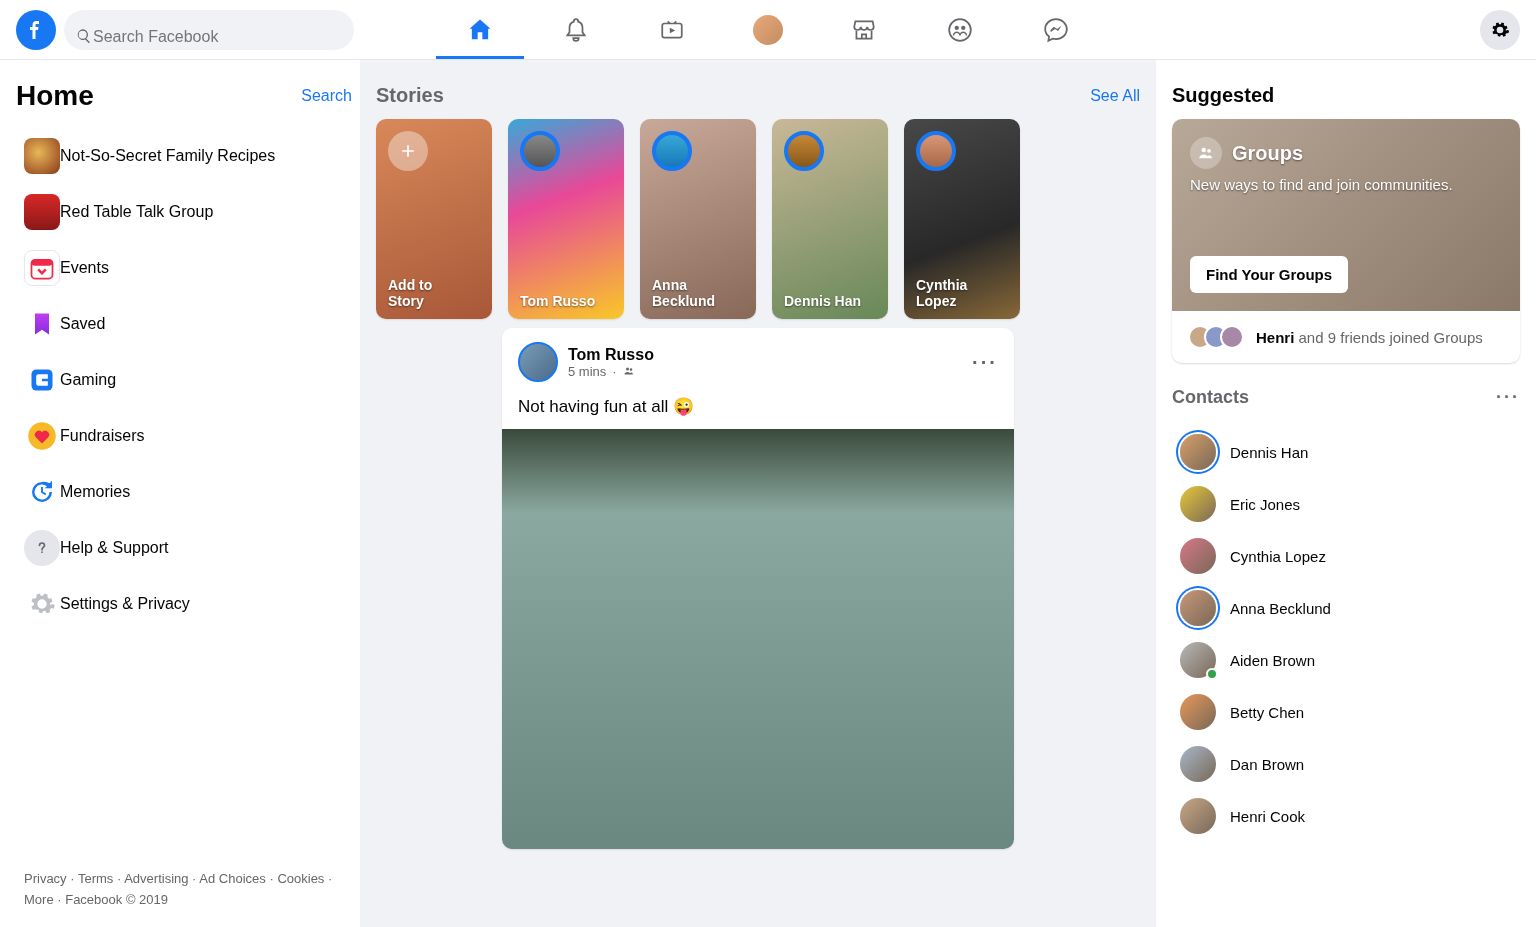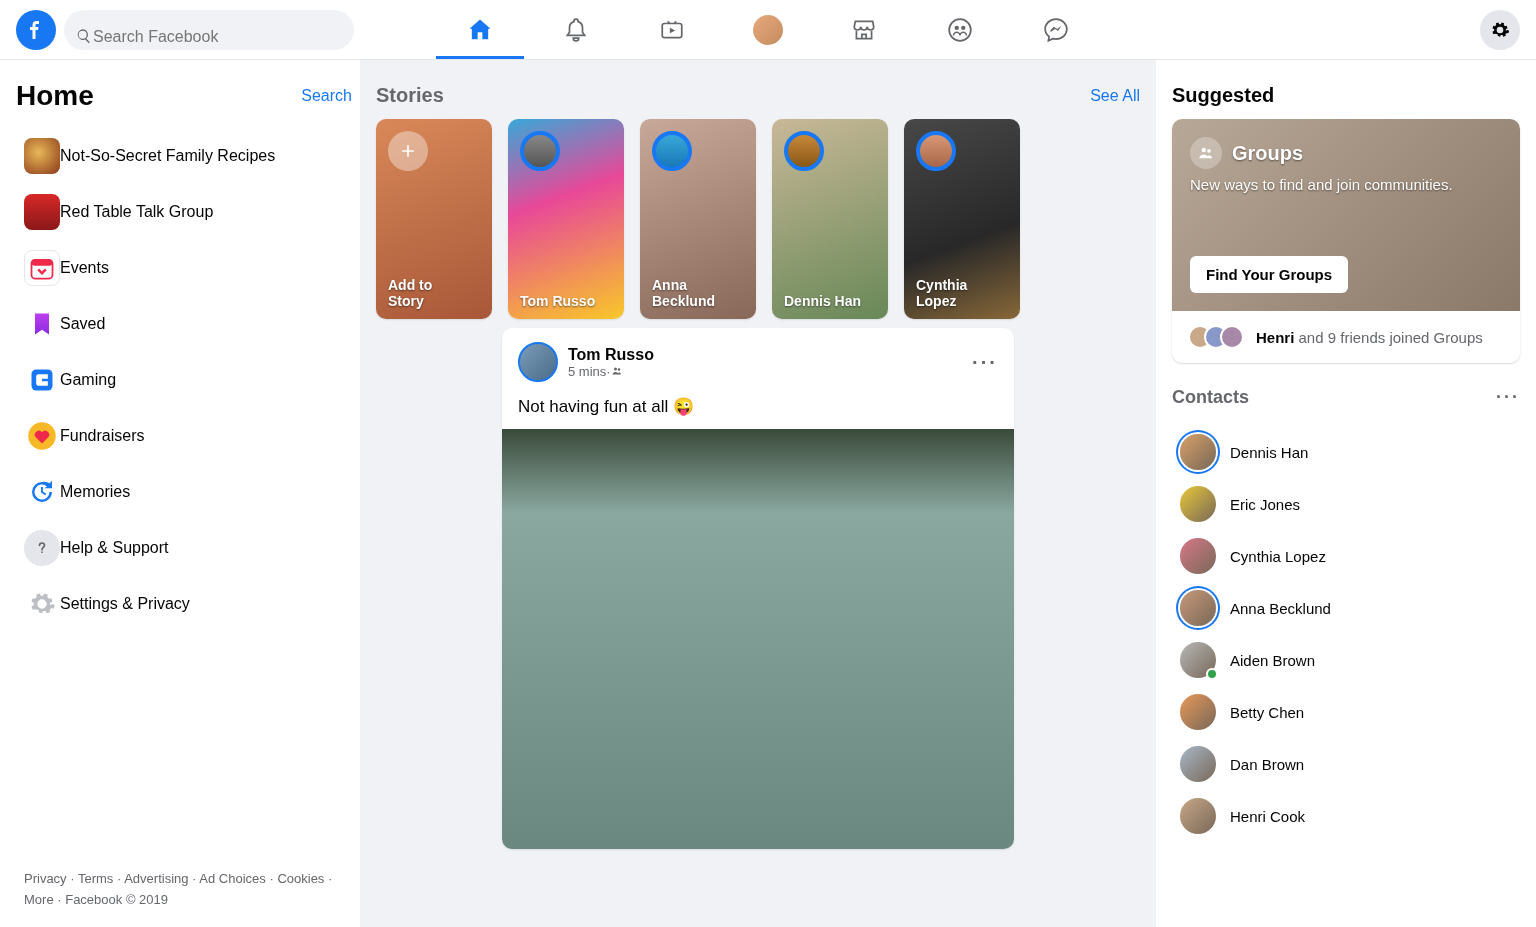--- a/index.html
+++ b/index.html
@@ -47,21 +47,21 @@
 
 .composer{width:512px;margin:0 auto 16px;background:#fff;border-radius:10px;padding:12px 16px;display:flex;align-items:center;gap:12px;box-shadow:0 1px 2px rgba(0,0,0,.1)}
 .composer-avatar{width:40px;height:40px;border-radius:50%;background:linear-gradient(135deg,#c9a89a,#8b6f5c)}
 .composer-input{flex:1;height:40px;background:#f0f2f5;border-radius:50px;display:flex;align-items:center;justify-content:center;font-size:17px;color:#65676b;cursor:pointer}
 .composer-photo{width:40px;height:40px;border-radius:8px;border:1px solid #ced0d4;display:flex;align-items:center;justify-content:center;cursor:pointer}
 
 .post{width:512px;margin:0 auto;background:#fff;border-radius:10px;box-shadow:0 1px 2px rgba(0,0,0,.1);overflow:hidden}
 .post-head{display:flex;align-items:center;gap:10px;padding:14px 16px 10px}
 .post-avatar{width:40px;height:40px;border-radius:50%;border:2px solid #1877f2;background:linear-gradient(135deg,#7a9cb8,#4a6c88)}
 .post-author{font-size:16px;font-weight:600;color:#050505}
-.post-meta{font-size:13px;color:#65676b;display:flex;align-items:center;gap:0}
+.post-meta{font-size:13px;color:#65676b;display:flex;align-items:center;gap:6px}
 .post-more{margin-left:auto;color:#65676b;cursor:pointer;font-size:20px;letter-spacing:2px;font-weight:700}
 .post-text{padding:4px 16px 12px;font-size:17px;color:#050505}
 .post-image{width:100%;height:420px;background:linear-gradient(180deg,#3a4a3a 0%,#8aa8a0 20%,#6a8880 100%)}
 
 .suggested-title{font-size:20px;font-weight:700;color:#050505;margin-bottom:12px}
 .promo{border-radius:10px;overflow:hidden;box-shadow:0 1px 2px rgba(0,0,0,.15);margin-bottom:24px}
 .promo-img{height:192px;position:relative;background:linear-gradient(135deg,#b8a898,#8a7868)}
 .promo-overlay{position:absolute;inset:0;padding:18px;display:flex;flex-direction:column;gap:6px}
 .promo-head{display:flex;align-items:center;gap:10px}
 .promo-icon{width:32px;height:32px;border-radius:50%;background:rgba(255,255,255,.28);display:flex;align-items:center;justify-content:center}

